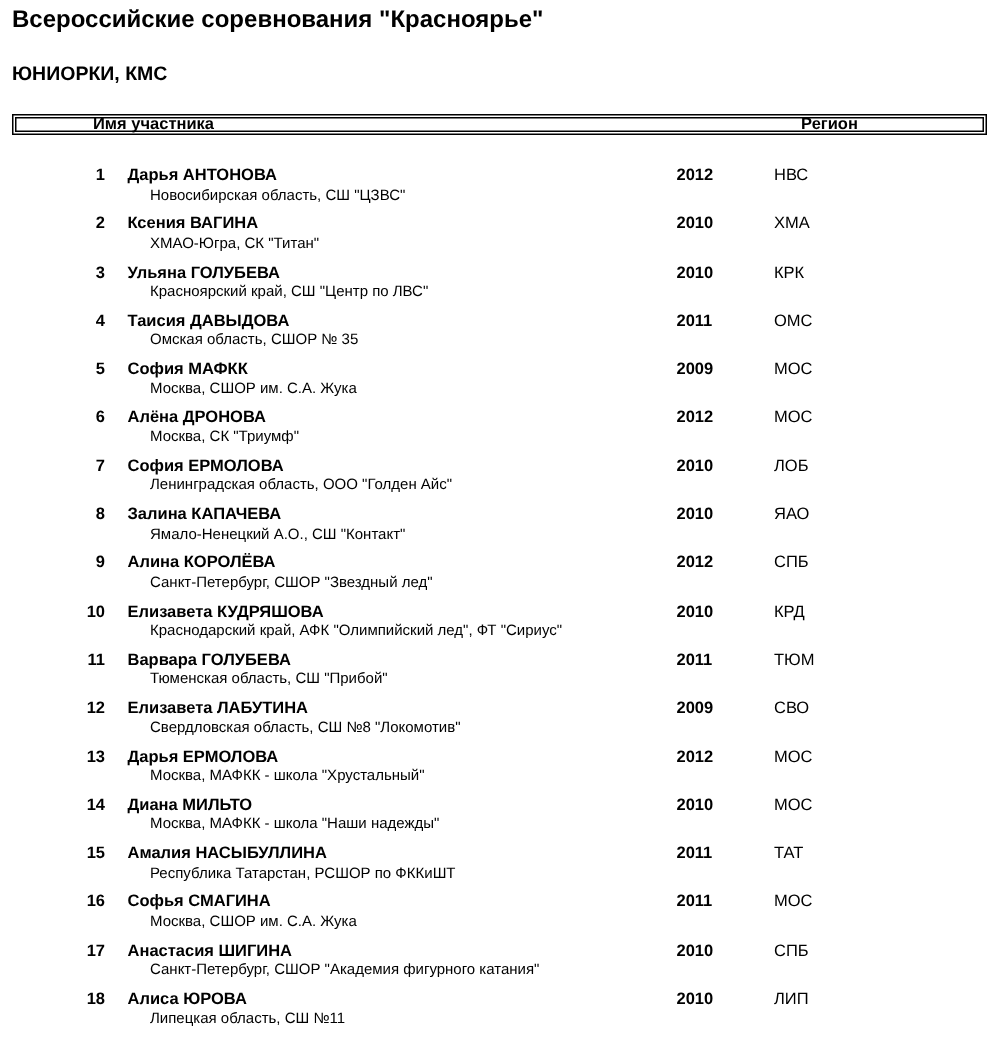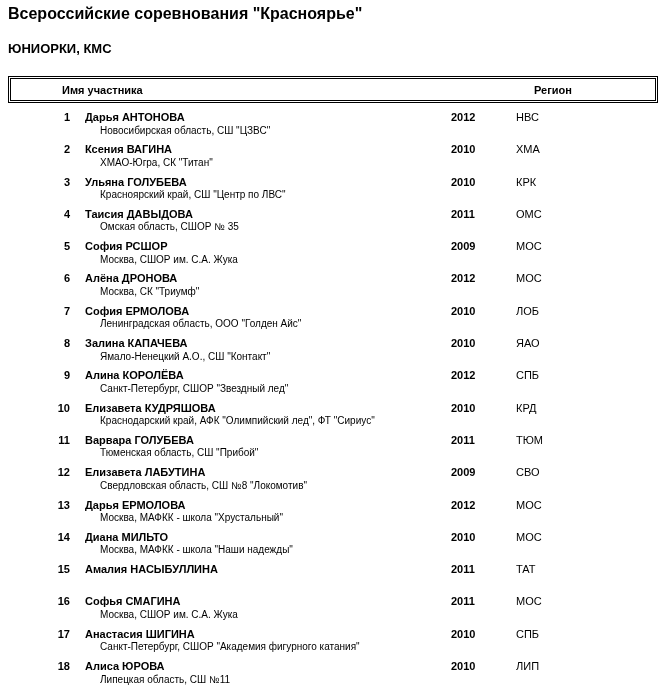--- a/index.html
+++ b/index.html
@@ -30,21 +30,21 @@
     font-weight: bold;
     white-space: nowrap;
   }
 
   
   .header-box {
     position: absolute;
     left: 8px;
     top: 76px;
     width: 650px;
-    height: 27px;
+    height: 14px;
     border: 1px solid #000000;
     padding: 1px;
     box-sizing: border-box;
   }
   .header-box-inner {
     position: relative;
     width: 100%;
     height: 100%;
     border: 1px solid #000000;
     box-sizing: border-box;
@@ -151,21 +151,21 @@
       <div class="row">
         <span class="cell num">4</span>
         <span class="cell name">Таисия ДАВЫДОВА</span>
         <span class="cell club">Омская область, СШОР № 35</span>
         <span class="cell year">2011</span>
         <span class="cell region">ОМС</span>
       </div>
 
       <div class="row">
         <span class="cell num">5</span>
-        <span class="cell name">София РСШОР</span>
+        <span class="cell name">София МАФКК</span>
         <span class="cell club">Москва, СШОР им. С.А. Жука</span>
         <span class="cell year">2009</span>
         <span class="cell region">МОС</span>
       </div>
 
       <div class="row">
         <span class="cell num">6</span>
         <span class="cell name">Алёна ДРОНОВА</span>
         <span class="cell club">Москва, СК "Триумф"</span>
         <span class="cell year">2012</span>
@@ -232,20 +232,21 @@
         <span class="cell num">14</span>
         <span class="cell name">Диана МИЛЬТО</span>
         <span class="cell club">Москва, МАФКК - школа "Наши надежды"</span>
         <span class="cell year">2010</span>
         <span class="cell region">МОС</span>
       </div>
 
       <div class="row">
         <span class="cell num">15</span>
         <span class="cell name">Амалия НАСЫБУЛЛИНА</span>
+        <span class="cell club">Республика Татарстан, РСШОР по ФККиШТ</span>
         <span class="cell year">2011</span>
         <span class="cell region">ТАТ</span>
       </div>
 
       <div class="row">
         <span class="cell num">16</span>
         <span class="cell name">Софья СМАГИНА</span>
         <span class="cell club">Москва, СШОР им. С.А. Жука</span>
         <span class="cell year">2011</span>
         <span class="cell region">МОС</span>

